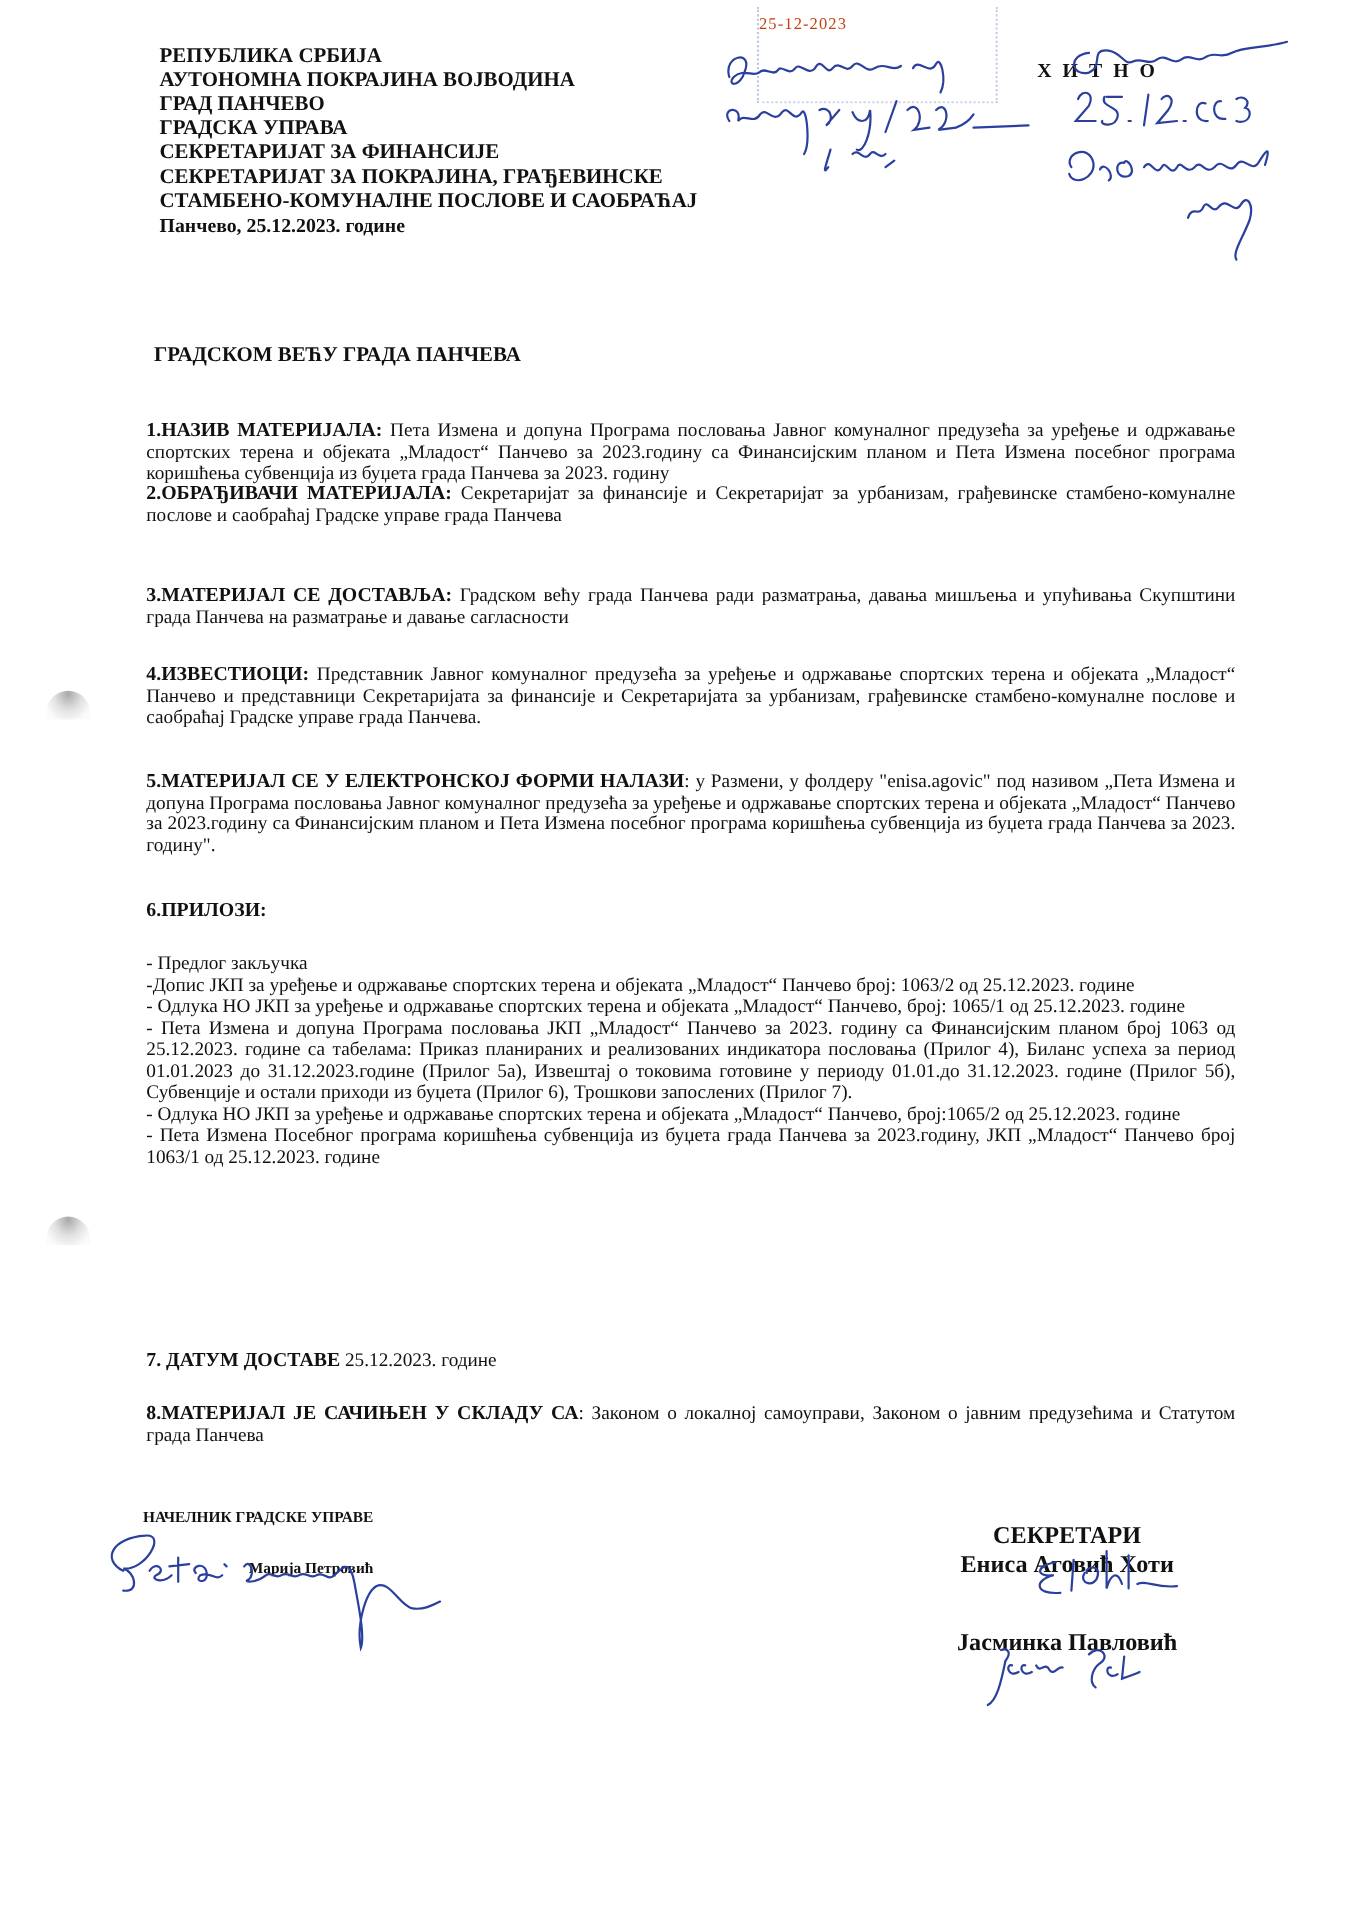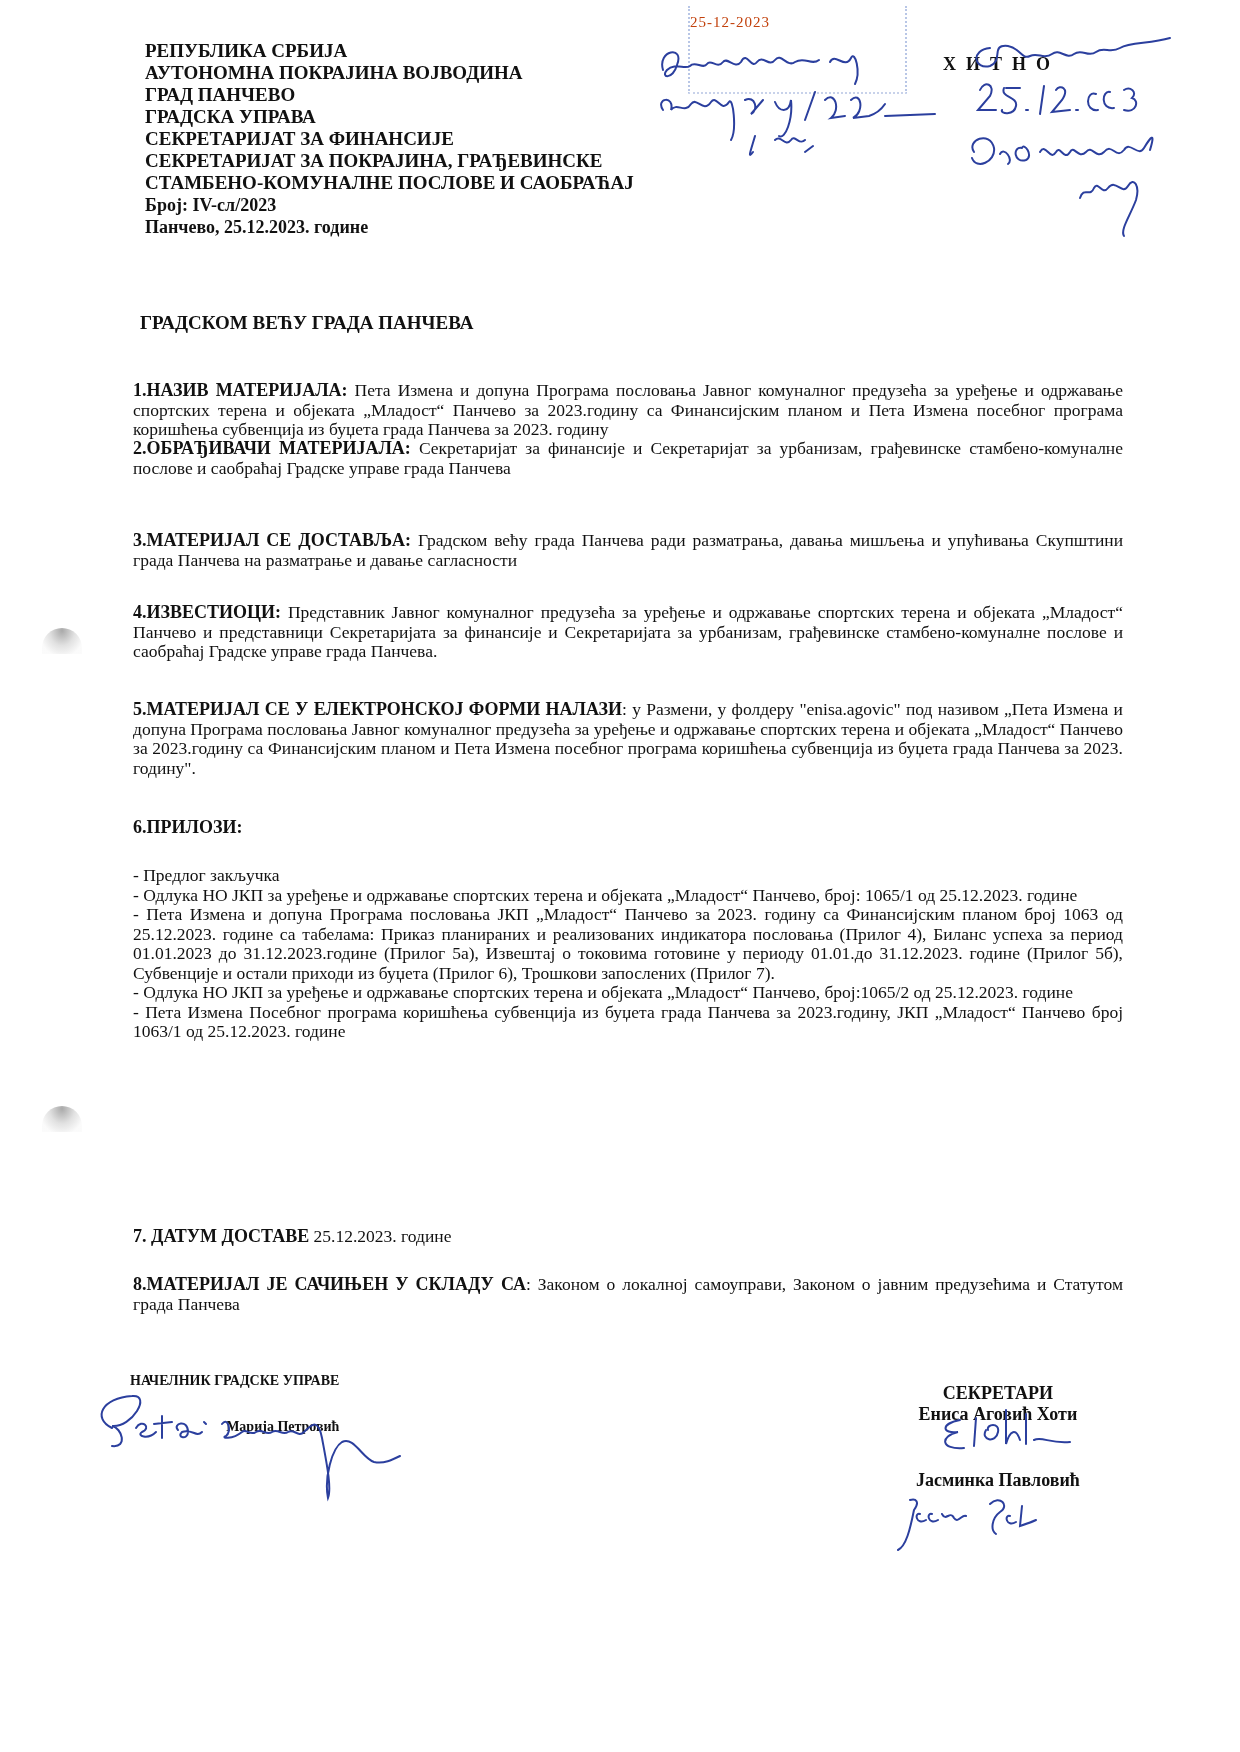--- a/index.html
+++ b/index.html
@@ -12,42 +12,41 @@
     .header div { white-space: nowrap; }
     .header .small { font-size: 18px; }
     .urgent { left: 943px; top: 54px; font-weight: bold; font-size: 18px; letter-spacing: 10px; }
     .recipient { left: 140px; top: 312px; font-weight: bold; font-size: 19px; }
     .sec { left: 133px; width: 990px; font-size: 17.5px; line-height: 19.5px; text-align: justify; }
     .sec b { font-weight: bold; font-size: 18px; }
     .condensed { font-family: "Liberation Sans Narrow", "Liberation Serif", serif; }
     .attach div { margin: 0; }
     .sig-left { left: 130px; top: 1373px; font-weight: bold; font-size: 14px; }
     .sig-left .name { margin-top: 30px; margin-left: -10px; text-align: right; }
-    .sig-right { left: 870px; top: 1383px; font-weight: bold; font-size: 18px; text-align: center; margin-left: 46px; }
+    .sig-right { left: 870px; top: 1383px; font-weight: bold; font-size: 22px; text-align: center; }
     .hand { position: absolute; pointer-events: none; }
     .hole { position: absolute; width: 40px; height: 26px; border-radius: 20px 20px 0 0;
       background: radial-gradient(ellipse at 50% 10%, #9a9a9a 0%, #dcdcdc 45%, #fafafa 80%); opacity: .85; }
     .stamp { left: 690px; top: 14px; color: #c2410c; font-family: Liberation Serif, serif; font-size: 15px; letter-spacing: 1px; }
     .stamp-frame { left: 688px; top: 6px; width: 215px; height: 86px; border-left: 2px dotted #b8c6e6; border-right: 2px dotted #b8c6e6; border-bottom: 2px dotted #c8d2ea; }
   </style>
 </head>
 <body>
 
 <div class="abs stamp-frame"></div>
 <div class="abs stamp">25-12-2023</div>
 
 <div class="abs header">
   <div>РЕПУБЛИКА СРБИЈА</div>
   <div>АУТОНОМНА ПОКРАЈИНА ВОЈВОДИНА</div>
   <div>ГРАД ПАНЧЕВО</div>
   <div>ГРАДСКА УПРАВА</div>
   <div>СЕКРЕТАРИЈАТ ЗА ФИНАНСИЈЕ</div>
   <div>СЕКРЕТАРИЈАТ ЗА ПОКРАЈИНА, ГРАЂЕВИНСКЕ</div>
   <div>СТАМБЕНО-КОМУНАЛНЕ ПОСЛОВЕ И САОБРАЋАЈ</div>
-  <div class="small">Број: IV-сл/2023</div>
   <div class="small">Панчево, 25.12.2023. године</div>
 </div>
 
 <div class="abs urgent">ХИТНО</div>
 
 <svg class="hand" style="left:655px;top:40px" width="330" height="120" viewBox="0 0 330 120">
   <g fill="none" stroke="#2b3f9e" stroke-width="2" stroke-linecap="round">
     <path d="M8 30 C 2 10, 30 5, 22 25 C 18 40, 5 38, 12 30 C 20 22, 30 30, 35 26 C 40 20, 48 30, 52 24 C 56 18, 62 30, 68 22 C 72 16, 80 30, 86 22 C 92 10, 96 30, 102 22 C 108 14, 114 28, 120 20 C 126 12, 132 28, 140 22 C 150 16, 156 26, 164 20"></path>
     <path d="M175 22 C 180 12, 190 30, 196 18 C 200 10, 206 32, 200 44"></path>
     <path d="M8 70 C 0 58, 20 55, 16 70 C 22 62, 30 74, 36 64 C 42 56, 48 74, 56 62 C 62 54, 66 74, 74 62 C 78 56, 82 90, 76 100 M 90 60 C 100 55, 104 70, 96 74 L 108 60 M 120 62 C 124 72, 134 74, 136 60 C 138 80, 130 100, 124 96 M 160 52 L 150 80 M 170 60 C 180 50, 186 70, 176 78 L 190 76 M 196 60 C 206 50, 210 72, 198 78 L 214 76 C 220 74, 226 70, 230 64 M 230 76 L 280 74"></path>
@@ -83,20 +82,21 @@
 
 <div class="abs sec condensed" style="top:700px;">
   <b>5.МАТЕРИЈАЛ СЕ У ЕЛЕКТРОНСКОЈ ФОРМИ НАЛАЗИ</b><span>: у Размени, у фолдеру "enisa.agovic" под називом „Пета Измена и допуна Програма пословања Јавног комуналног предузећа за уређење и одржавање спортских терена и објеката „Младост“ Панчево за 2023.годину са Финансијским планом и Пета Измена посебног програма коришћења субвенција из буџета града Панчева за 2023. годину".</span>
 </div>
 
 <div class="abs sec condensed" style="top:818px;">
   <b>6.ПРИЛОЗИ:</b>
 </div>
 <div class="abs sec condensed attach" style="top:866px;">
   <div>- Предлог закључка</div>
+  <div>-Допис ЈКП за уређење и одржавање спортских терена и објеката „Младост“ Панчево број: 1063/2 од 25.12.2023. године</div>
   <div>- Одлука НО ЈКП за уређење  и одржавање спортских терена и објеката „Младост“ Панчево, број: 1065/1 од 25.12.2023. године</div>
   <div>- Пета Измена и допуна Програма пословања ЈКП „Младост“ Панчево за 2023. годину са Финансијским планом број 1063 од 25.12.2023. године са табелама: Приказ планираних и реализованих индикатора пословања (Прилог 4),  Биланс успеха за период 01.01.2023 до 31.12.2023.године (Прилог 5а), Извештај о токовима готовине у периоду 01.01.до 31.12.2023. године (Прилог 5б), Субвенције и остали приходи из буџета (Прилог 6), Трошкови запослених (Прилог 7).</div>
   <div>- Одлука НО ЈКП за уређење  и одржавање спортских терена и објеката „Младост“ Панчево, број:1065/2 од 25.12.2023. године</div>
   <div>- Пета Измена Посебног програма коришћења субвенција из буџета града Панчева за 2023.годину, ЈКП „Младост“ Панчево број 1063/1 од 25.12.2023. године</div>
 </div>
 
 <div class="abs sec condensed" style="top:1227px;">
   <b>7. ДАТУМ ДОСТАВЕ</b><span> 25.12.2023. године</span>
 </div>
 

